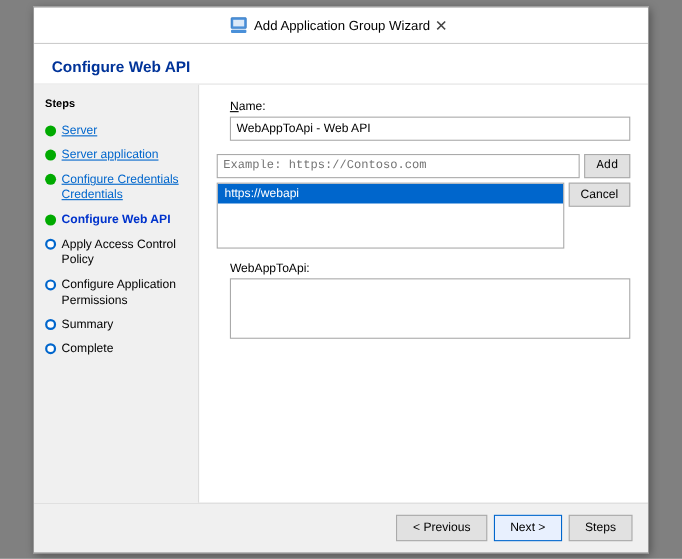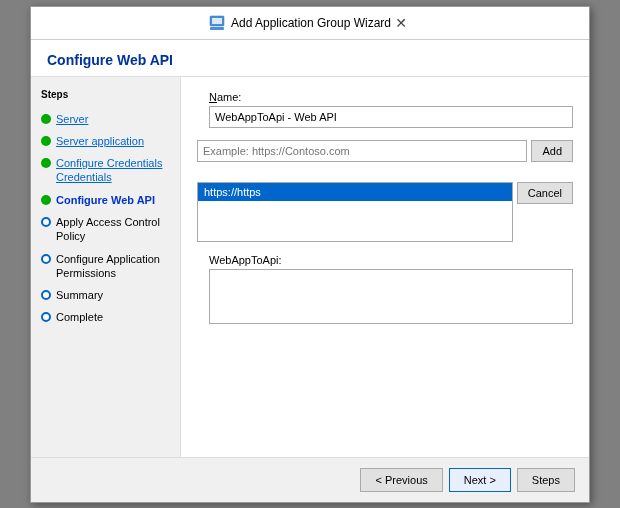--- a/index.html
+++ b/index.html
@@ -143,21 +143,22 @@
       background: #fff;
       outline: none;
     }
     .identifier-section {
       margin-bottom: 12px;
     }
     .identifier-row {
       display: flex;
       gap: 4px;
       align-items: flex-end;
-      margin-bottom: 20px;
+      margin-bottom: 4px;
+      font-family: Liberation Mono, monospace;
     }
     .identifier-input {
       flex: 1;
       height: 22px;
       border: 1px solid #aaa;
       padding: 2px 5px;
       font-size: 11px;
       font-family: inherit;
       background: #fff;
       color: #999;
@@ -304,21 +305,21 @@
       </div>
 
       <div class="identifier-section">
         <div class="identifier-row">
           <input type="text" class="identifier-input" placeholder="Example: https://Contoso.com" style="">
           <button class="btn">Add</button>
         </div>
         <div class="list-with-buttons">
           <div class="list-area">
             <div class="identifier-list">
-              <div class="identifier-list-item selected">https://https</div>
+              <div class="identifier-list-item selected">https://webapi</div>
             </div>
           </div>
           <div class="list-buttons">
             <button class="btn">Cancel</button>
           </div>
         </div>
       </div>
 
       <div class="field-group">
         <label class="field-label">WebAppToApi:</label>

